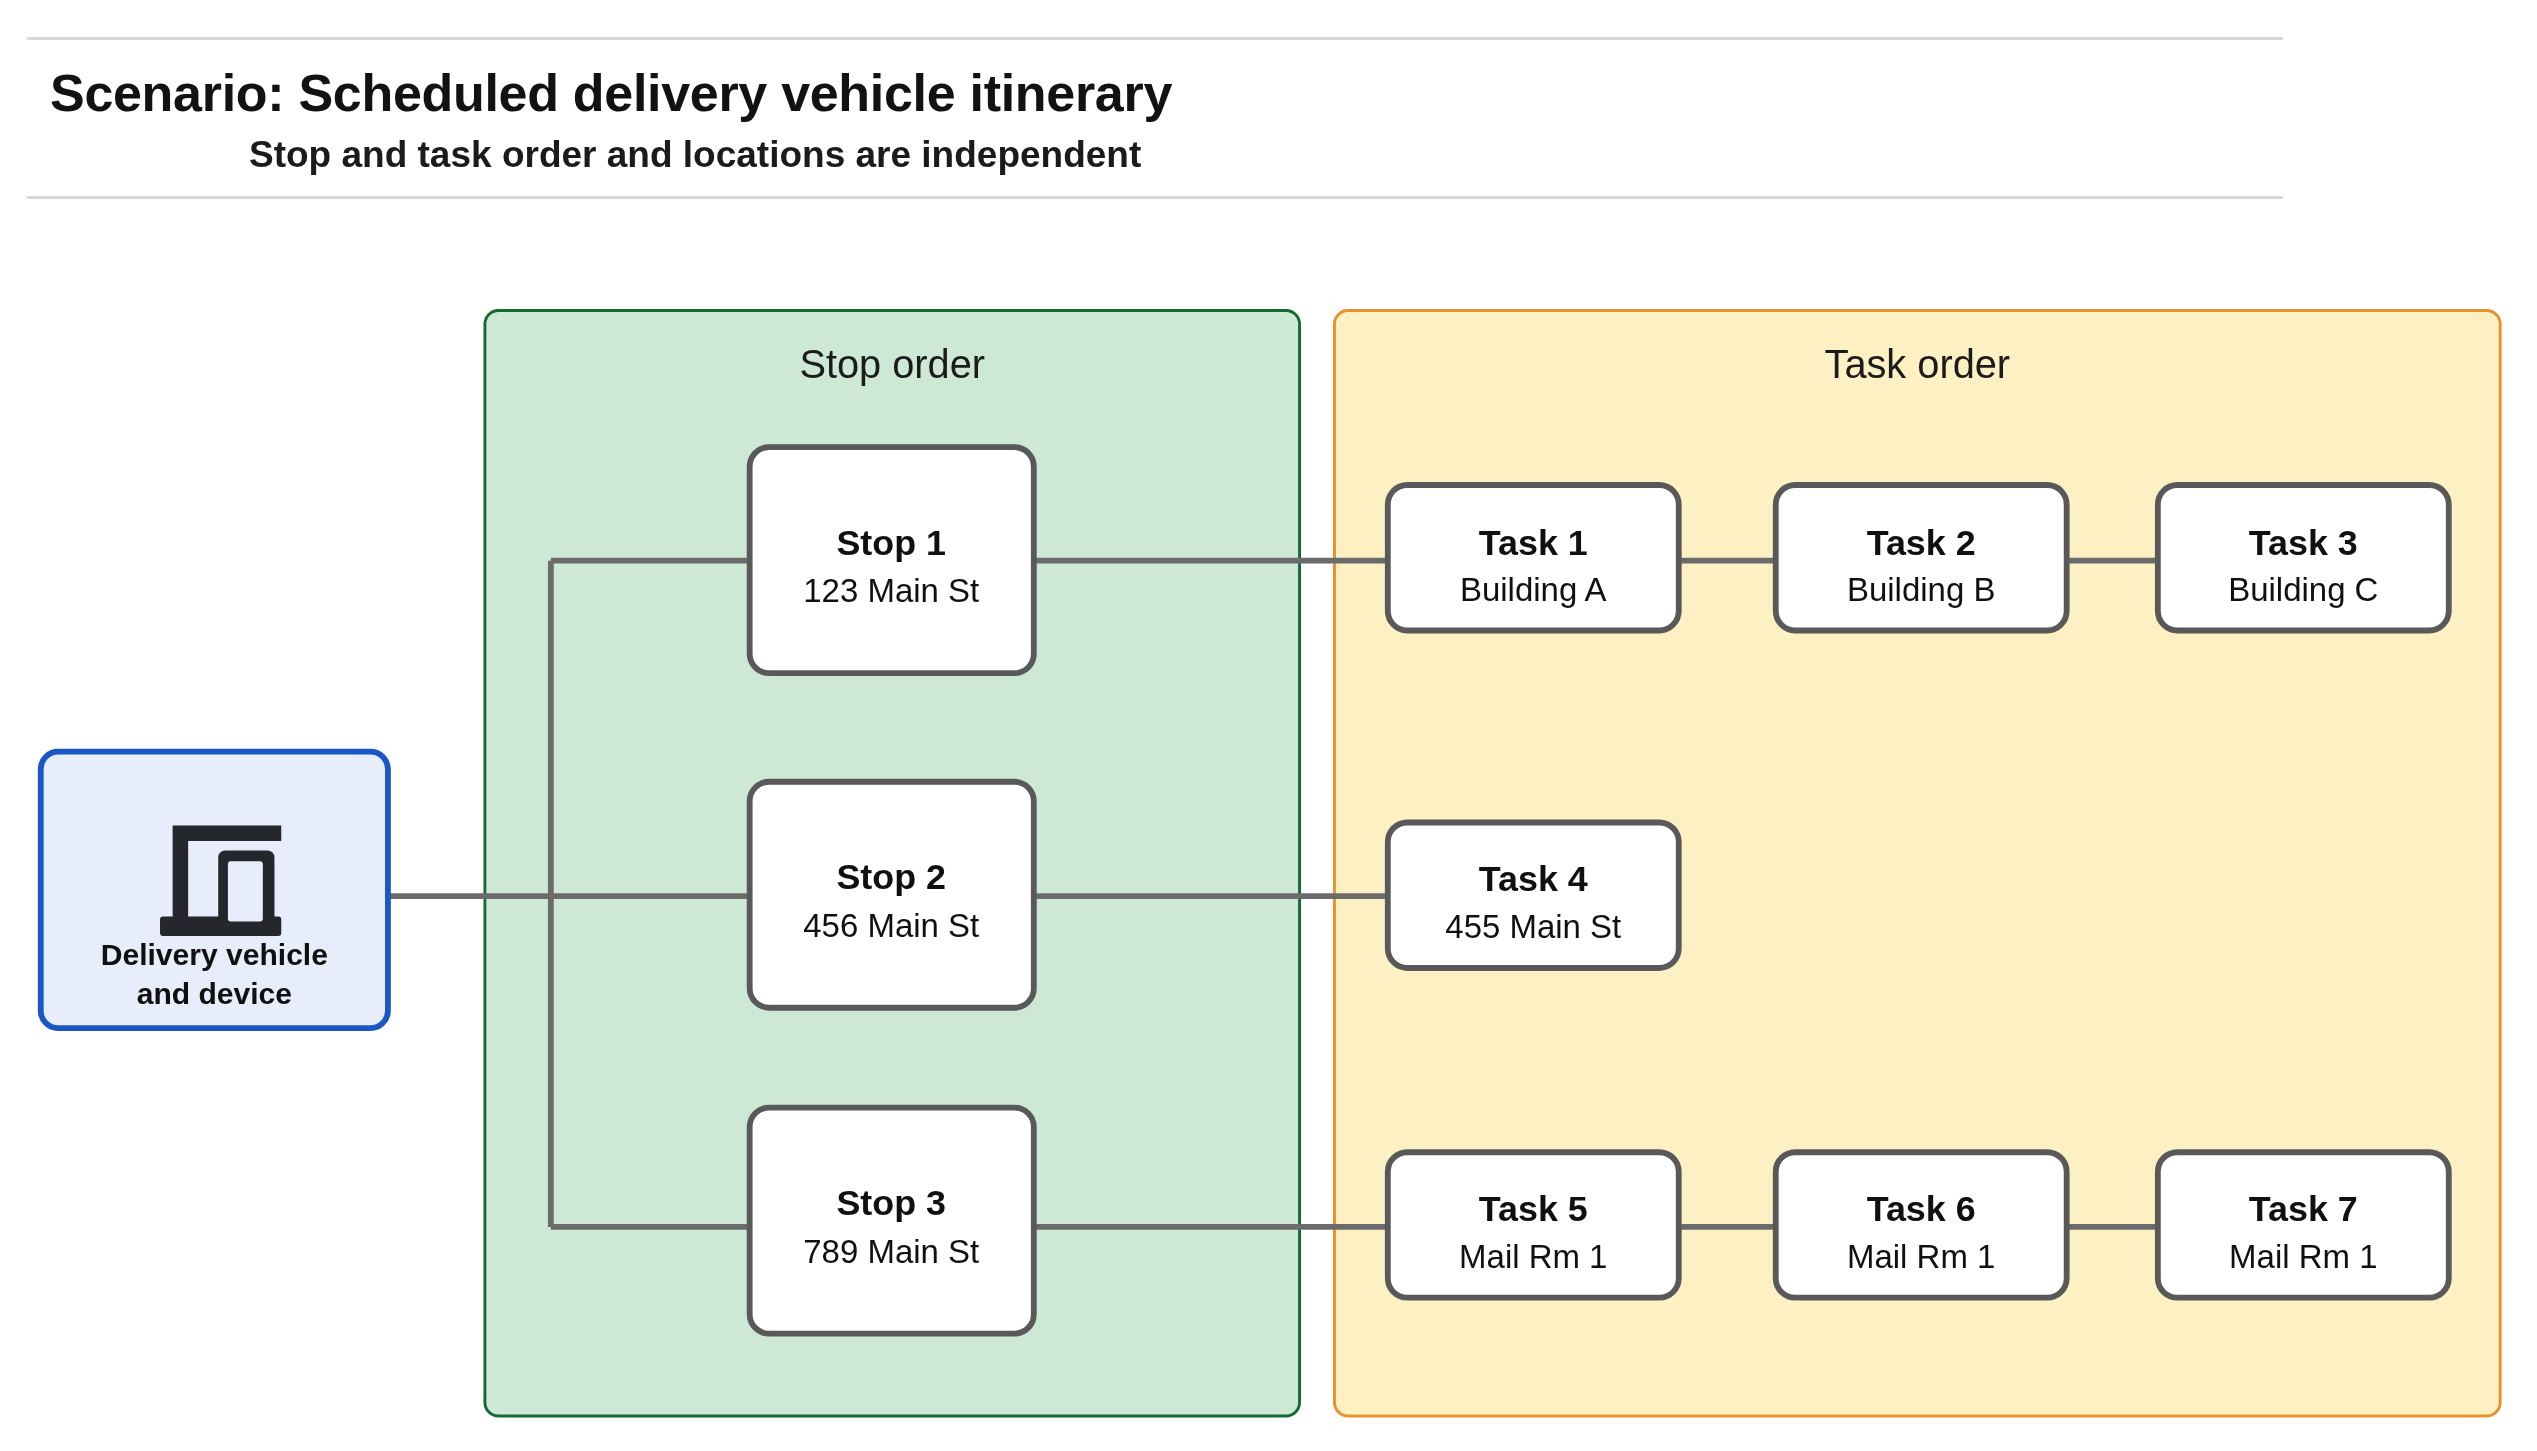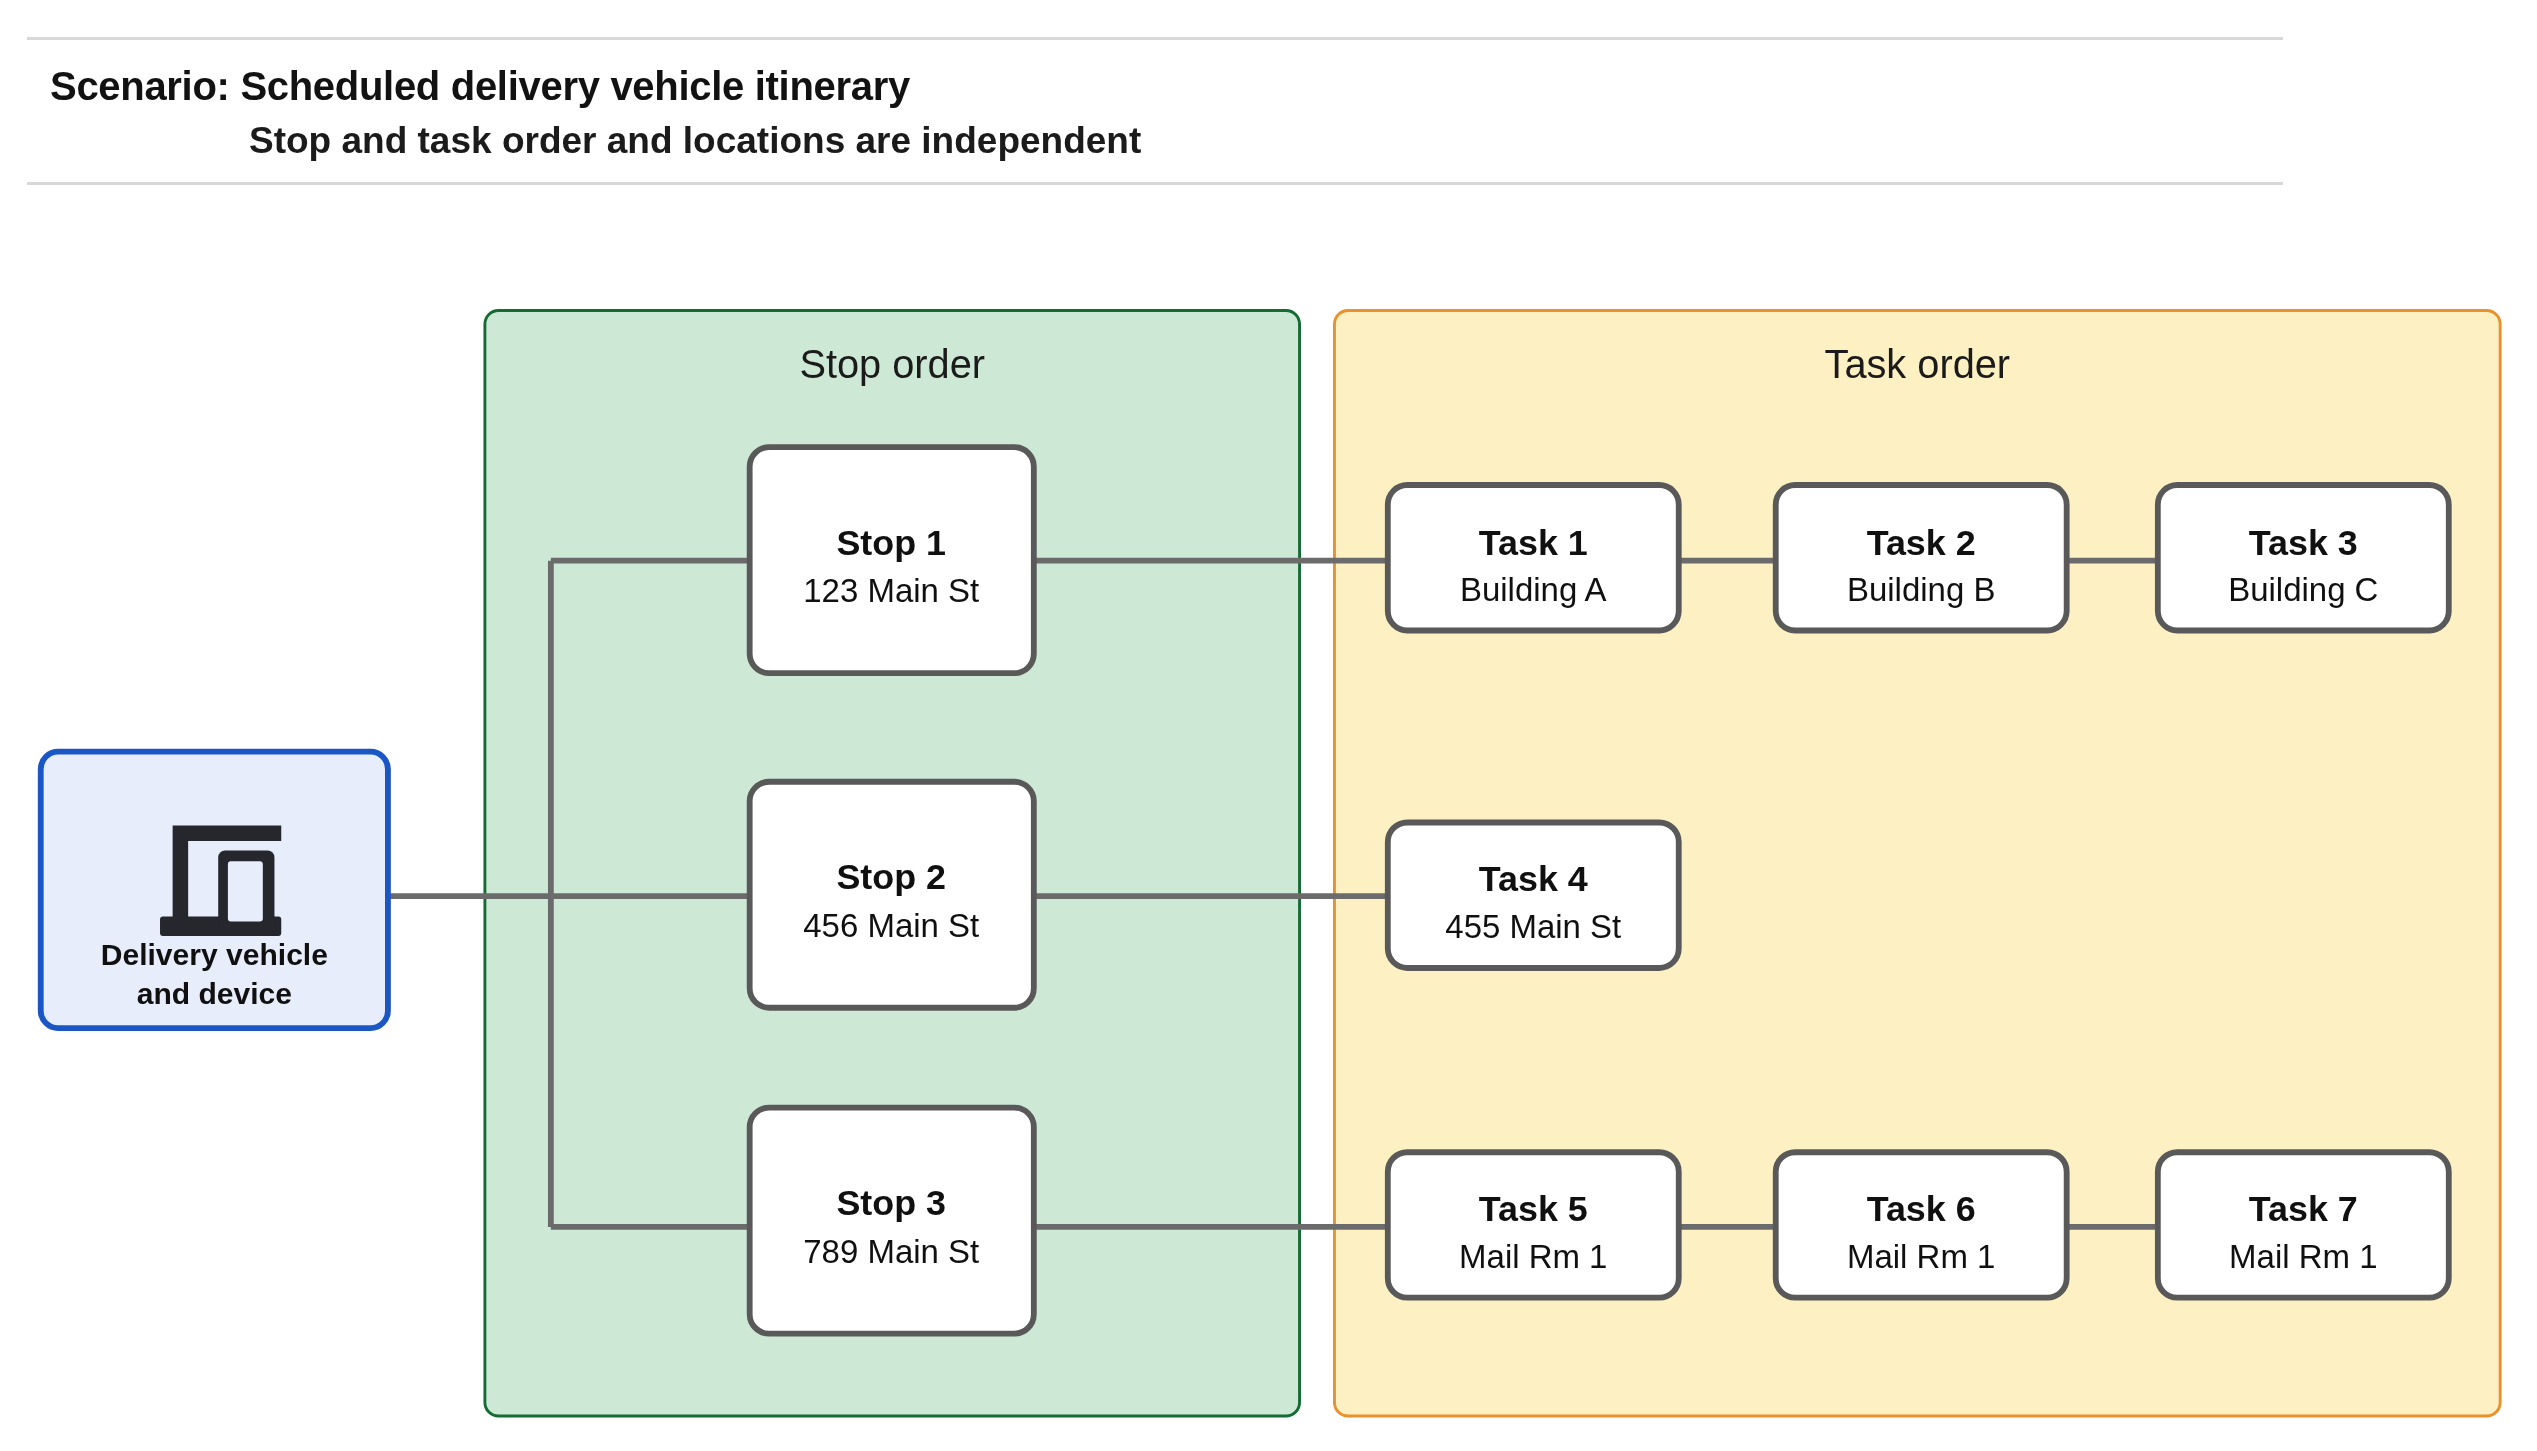--- a/index.html
+++ b/index.html
@@ -24,21 +24,21 @@
   }
   .rule {
     height: 2.9px;
     background: #d8d8d8;
     width: 2284px;
   }
   #rule-top { margin-top: 37px; margin-left: 27px; width: 2256px; }
   #rule-bottom { margin-top: 19.4px; margin-left: 27px; width: 2256px; }
   #title-wrap { padding: 23px 0 0 50px; }
   #page-title {
-    font-size: 40px;
+    font-size: 52px;
     font-weight: bold;
     letter-spacing: -0.3px;
     line-height: 1.18;
     margin: 0;
     color: #121212;
   }
   #page-subtitle {
     font-size: 37px;
     font-weight: bold;
     margin: 9.7px 0 0 0;

